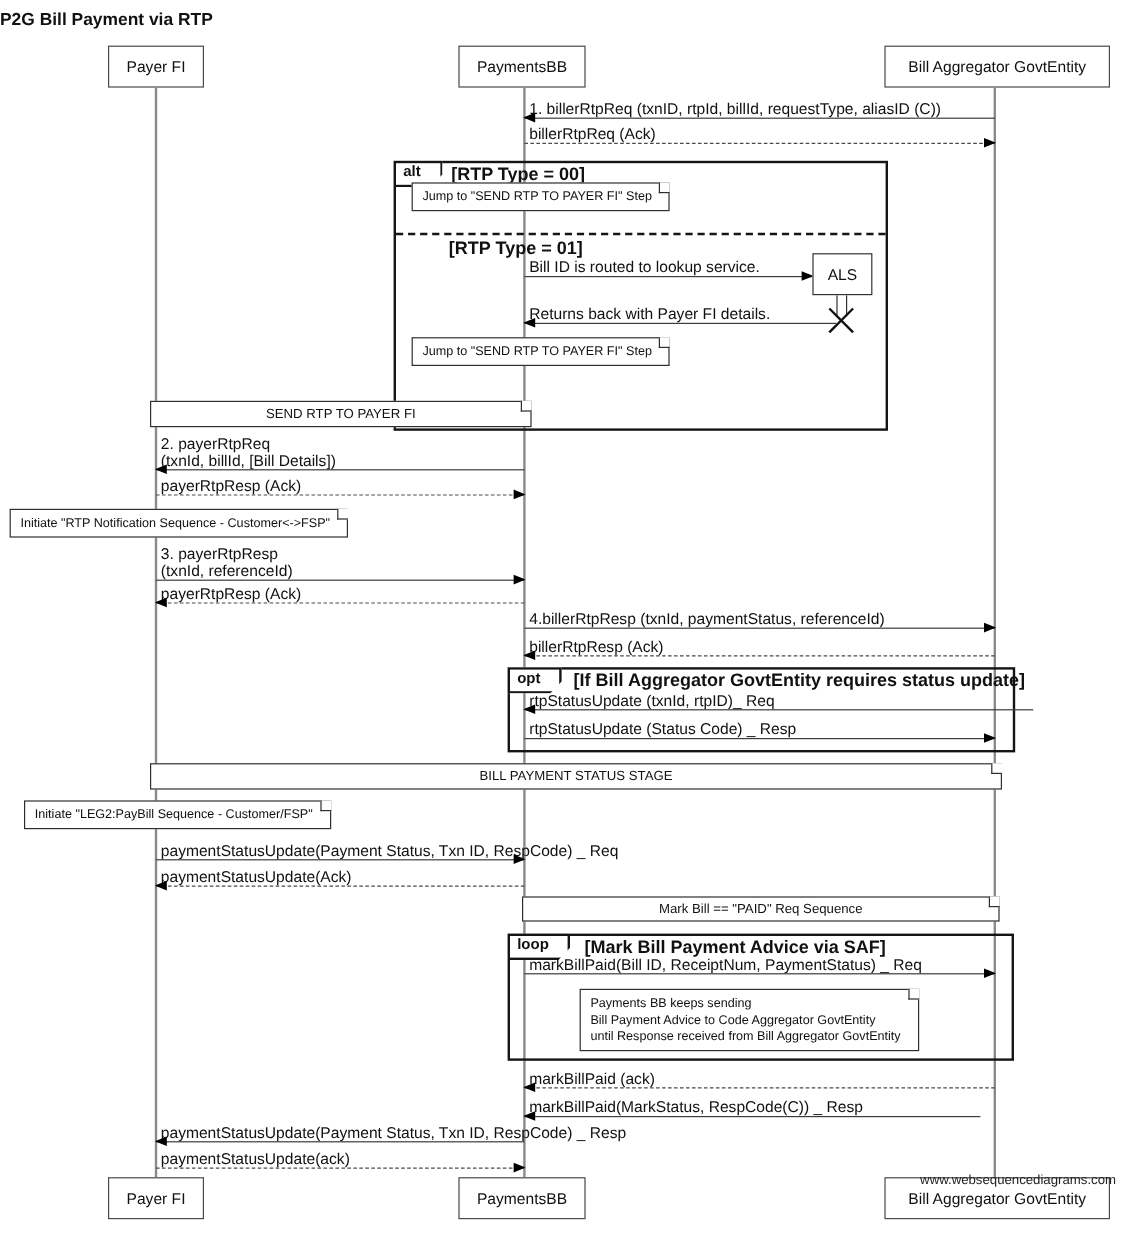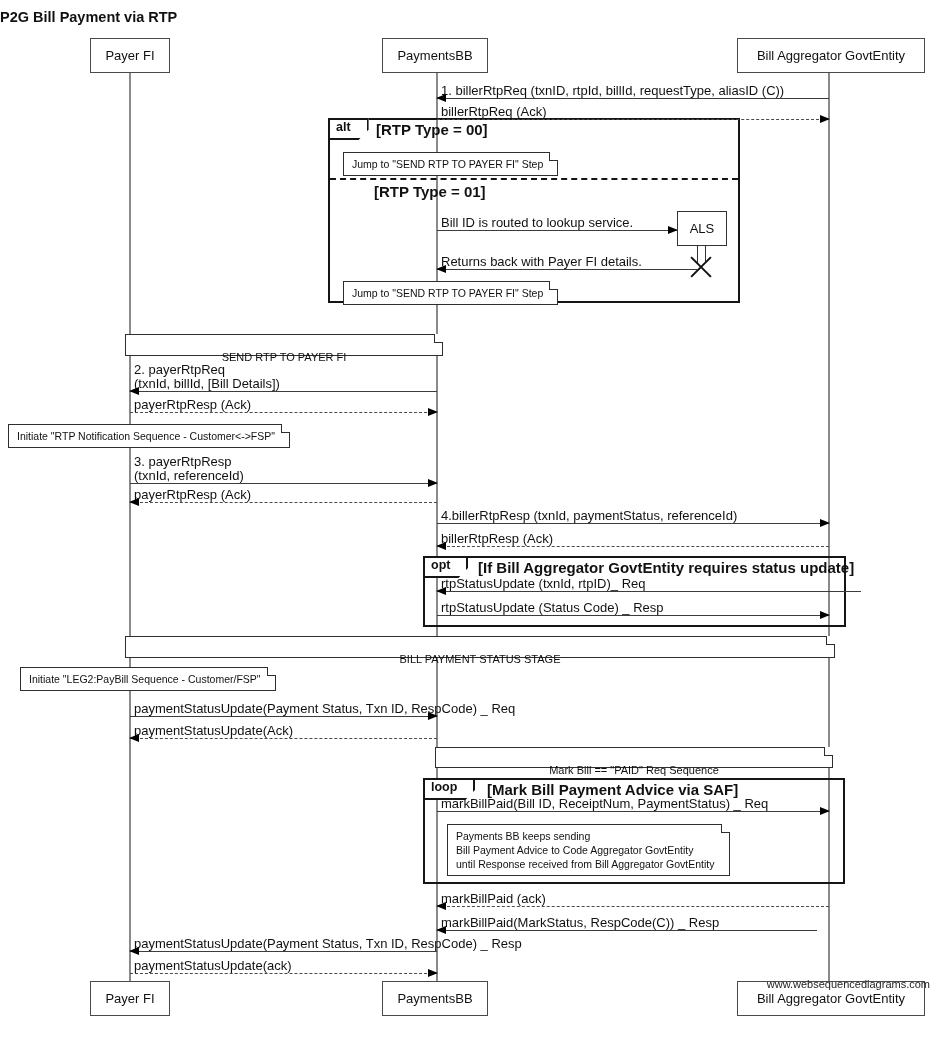--- a/index.html
+++ b/index.html
@@ -39,24 +39,24 @@
   
   .frame{position:absolute;border:2px solid #151515;box-sizing:border-box;z-index:2;}
   .ftab{position:absolute;left:-2px;top:-2px;background:#fff;border:2px solid #151515;
     font-weight:bold;font-size:12.5px;padding:0 16px 3px 6px;line-height:15px;
     clip-path:polygon(0 0,100% 0,100% 52%,calc(100% - 10px) 100%,0 100%);z-index:3;}
   .guard{position:absolute;font-weight:bold;font-size:15px;white-space:nowrap;z-index:3;}
   .fdivider{position:absolute;left:0;right:0;border-top:2px dashed #151515;z-index:3;}
 
   
   .band{position:absolute;background:#fff;border:1px solid #2e2e2e;box-sizing:border-box;
-    text-align:center;font-size:11px;padding-top:16px;height:22px;z-index:4;}
+    text-align:center;font-size:11px;padding-top:4px;height:22px;z-index:4;}
   .note{position:absolute;background:#fff;border:1px solid #2e2e2e;box-sizing:border-box;
     font-size:10.5px;line-height:14px;padding:4px 14px 4px 8px;white-space:nowrap;z-index:4;}
-  .note.multi{text-align:left;}
+  .note.multi{text-align:left;margin-left:36px;}
   .fold{position:absolute;top:-1px;right:-1px;width:9px;height:9px;background:#fff;
     border-left:1px solid #2e2e2e;border-bottom:1px solid #2e2e2e;box-sizing:border-box;}
 </style>
 </head>
 <body>
 
 <div id="canvas">
 
   <div class="title">P2G Bill Payment via RTP</div>
 
@@ -74,21 +74,21 @@
     <span>PaymentsBB</span>
     </div>
   <div class="actor" style="left:737px;top:38px;width:188px">
     <span>Bill Aggregator GovtEntity</span>
     </div>
 
   <div class="actor small" style="left:677px;top:211px;width:50px;z-index:4">
     <span>ALS</span>
     </div>
 
-  <div class="frame" style="left:328px;top:118px;width:412px;height:185px">
+  <div class="frame" style="left:328px;top:134px;width:412px;height:225px">
     <div class="ftab">
       <span>alt</span></div>
     <div class="guard" style="left:46px;top:1px">[RTP Type = 00]</div>
     <div class="fdivider" style="top:58px"></div>
     <div class="guard" style="left:44px;top:63px">[RTP Type = 01]</div>
   </div>
 
   <div class="frame" style="left:423px;top:556px;width:423px;height:71px">
     <div class="ftab">
       <span>opt</span></div>

